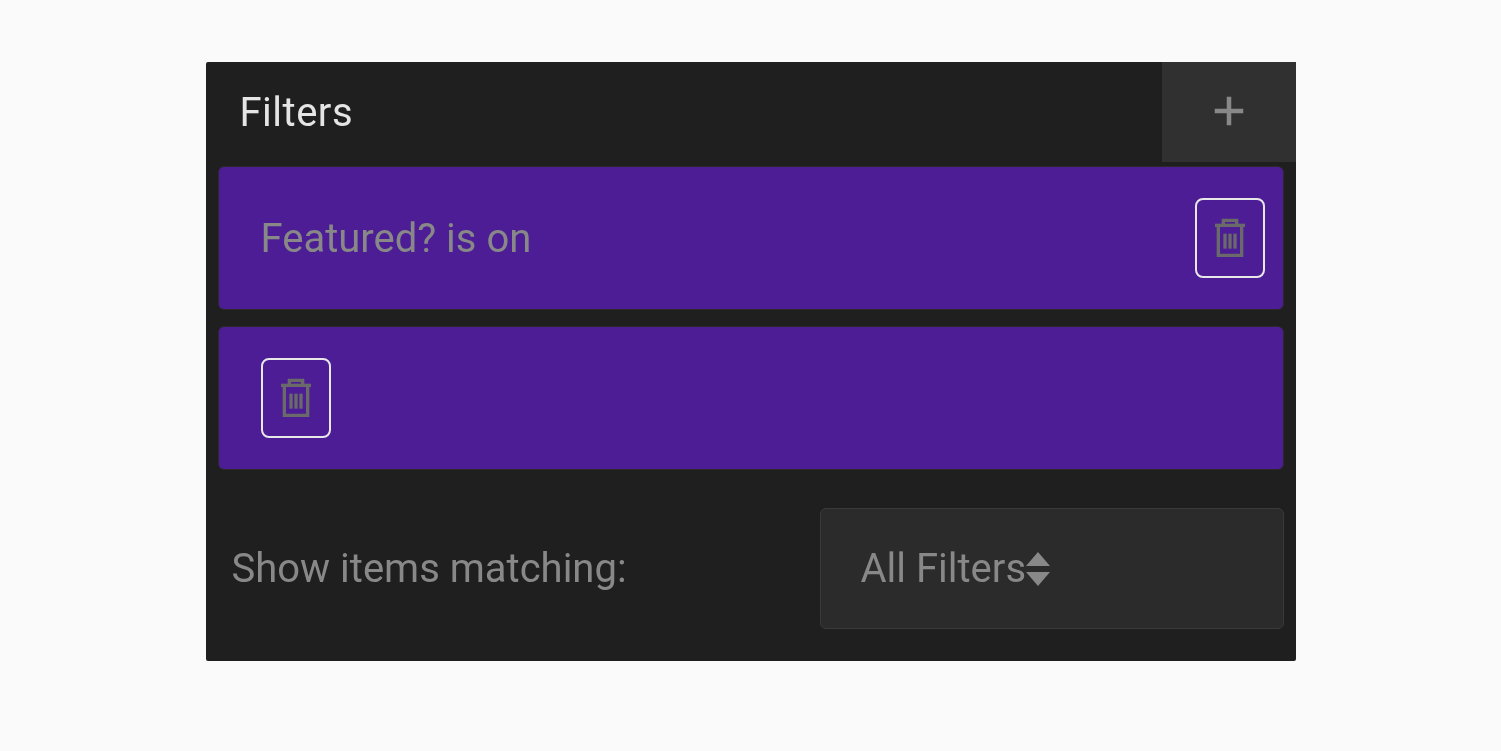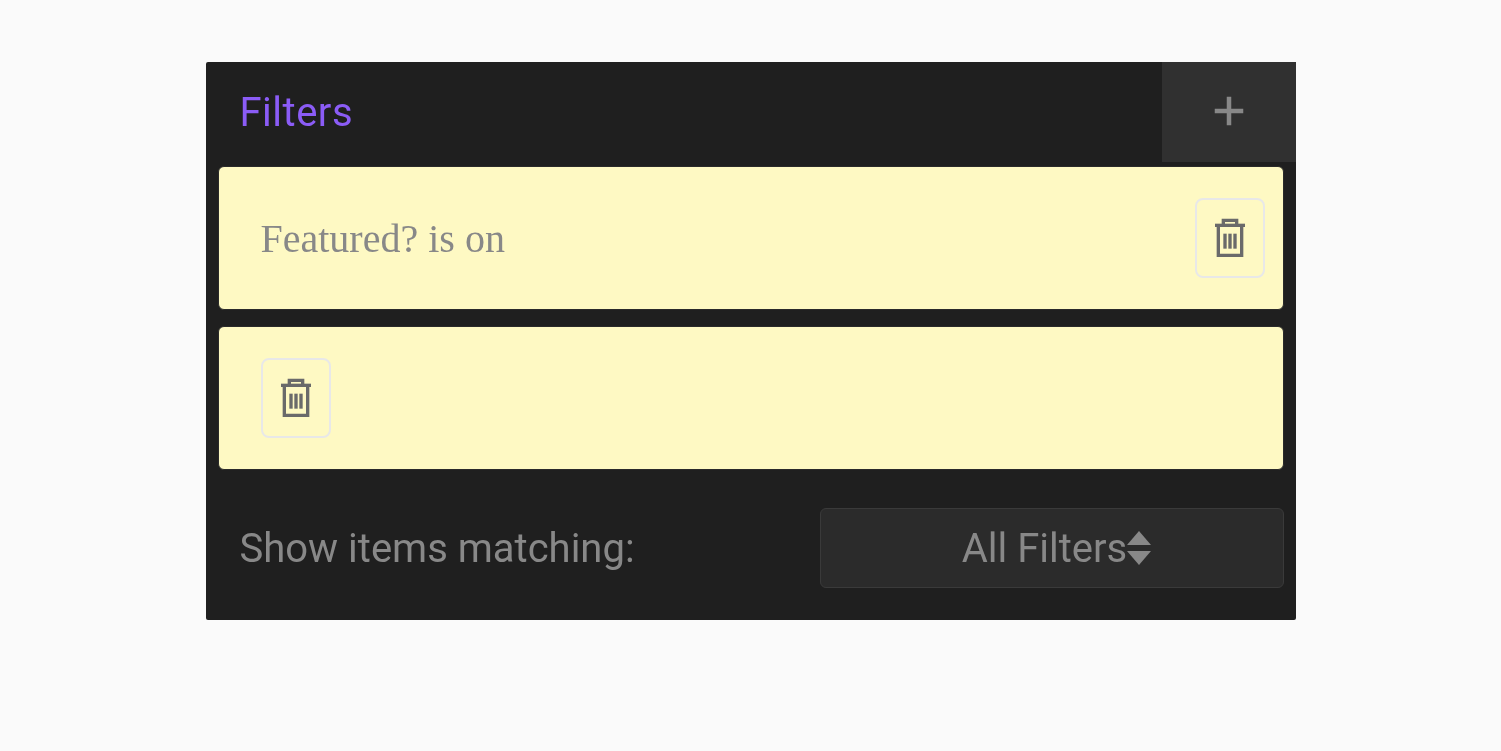--- a/index.html
+++ b/index.html
@@ -27,21 +27,21 @@
     }
 
     .header-row {
       display: flex;
       align-items: center;
       justify-content: space-between;
       padding: 0 0 0 34px;
     }
 
     .title {
-      color: #8b5cf6;
+      color: #e5e5e5;
       font-size: 40px;
       font-weight: 400;
       letter-spacing: 0.5px;
     }
 
     .add-btn {
       width: 134px;
       height: 100px;
       background: #303030;
       border: none;
@@ -54,30 +54,29 @@
     .add-btn svg {
       width: 36px;
       height: 36px;
     }
 
     .filter-list {
       padding: 4px 12px 0 12px;
     }
 
     .filter-item {
-      background: #fef9c3;
+      background: #4c1d95;
       border: 1px solid #2a2a2a;
       border-radius: 6px;
       margin-bottom: 16px;
       padding: 0 18px 0 42px;
       height: 144px;
       display: flex;
       align-items: center;
       justify-content: space-between;
-      font-family: Liberation Serif, serif;
     }
 
     .filter-text {
       color: #888888;
       font-size: 40px;
       font-weight: 400;
     }
 
     .trash-btn {
       width: 70px;
@@ -93,38 +92,38 @@
 
     .trash-btn svg {
       width: 40px;
       height: 48px;
     }
 
     .footer-row {
       display: flex;
       align-items: center;
       justify-content: space-between;
-      padding: 22px 12px 32px 34px;
+      padding: 22px 12px 32px 26px;
     }
 
     .footer-label {
       color: #888888;
       font-size: 40px;
       font-weight: 400;
     }
 
     .select-box {
       width: 464px;
-      height: 80px;
+      height: 121px;
       background: #2b2b2b;
       border: 1px solid #3a3a3a;
       border-radius: 6px;
       display: flex;
       align-items: center;
-      justify-content: center;
+      justify-content: flex-start;
       padding: 0 30px 0 40px;
       cursor: pointer;
     }
 
     .select-value {
       color: #888888;
       font-size: 40px;
       font-weight: 400;
     }
 

